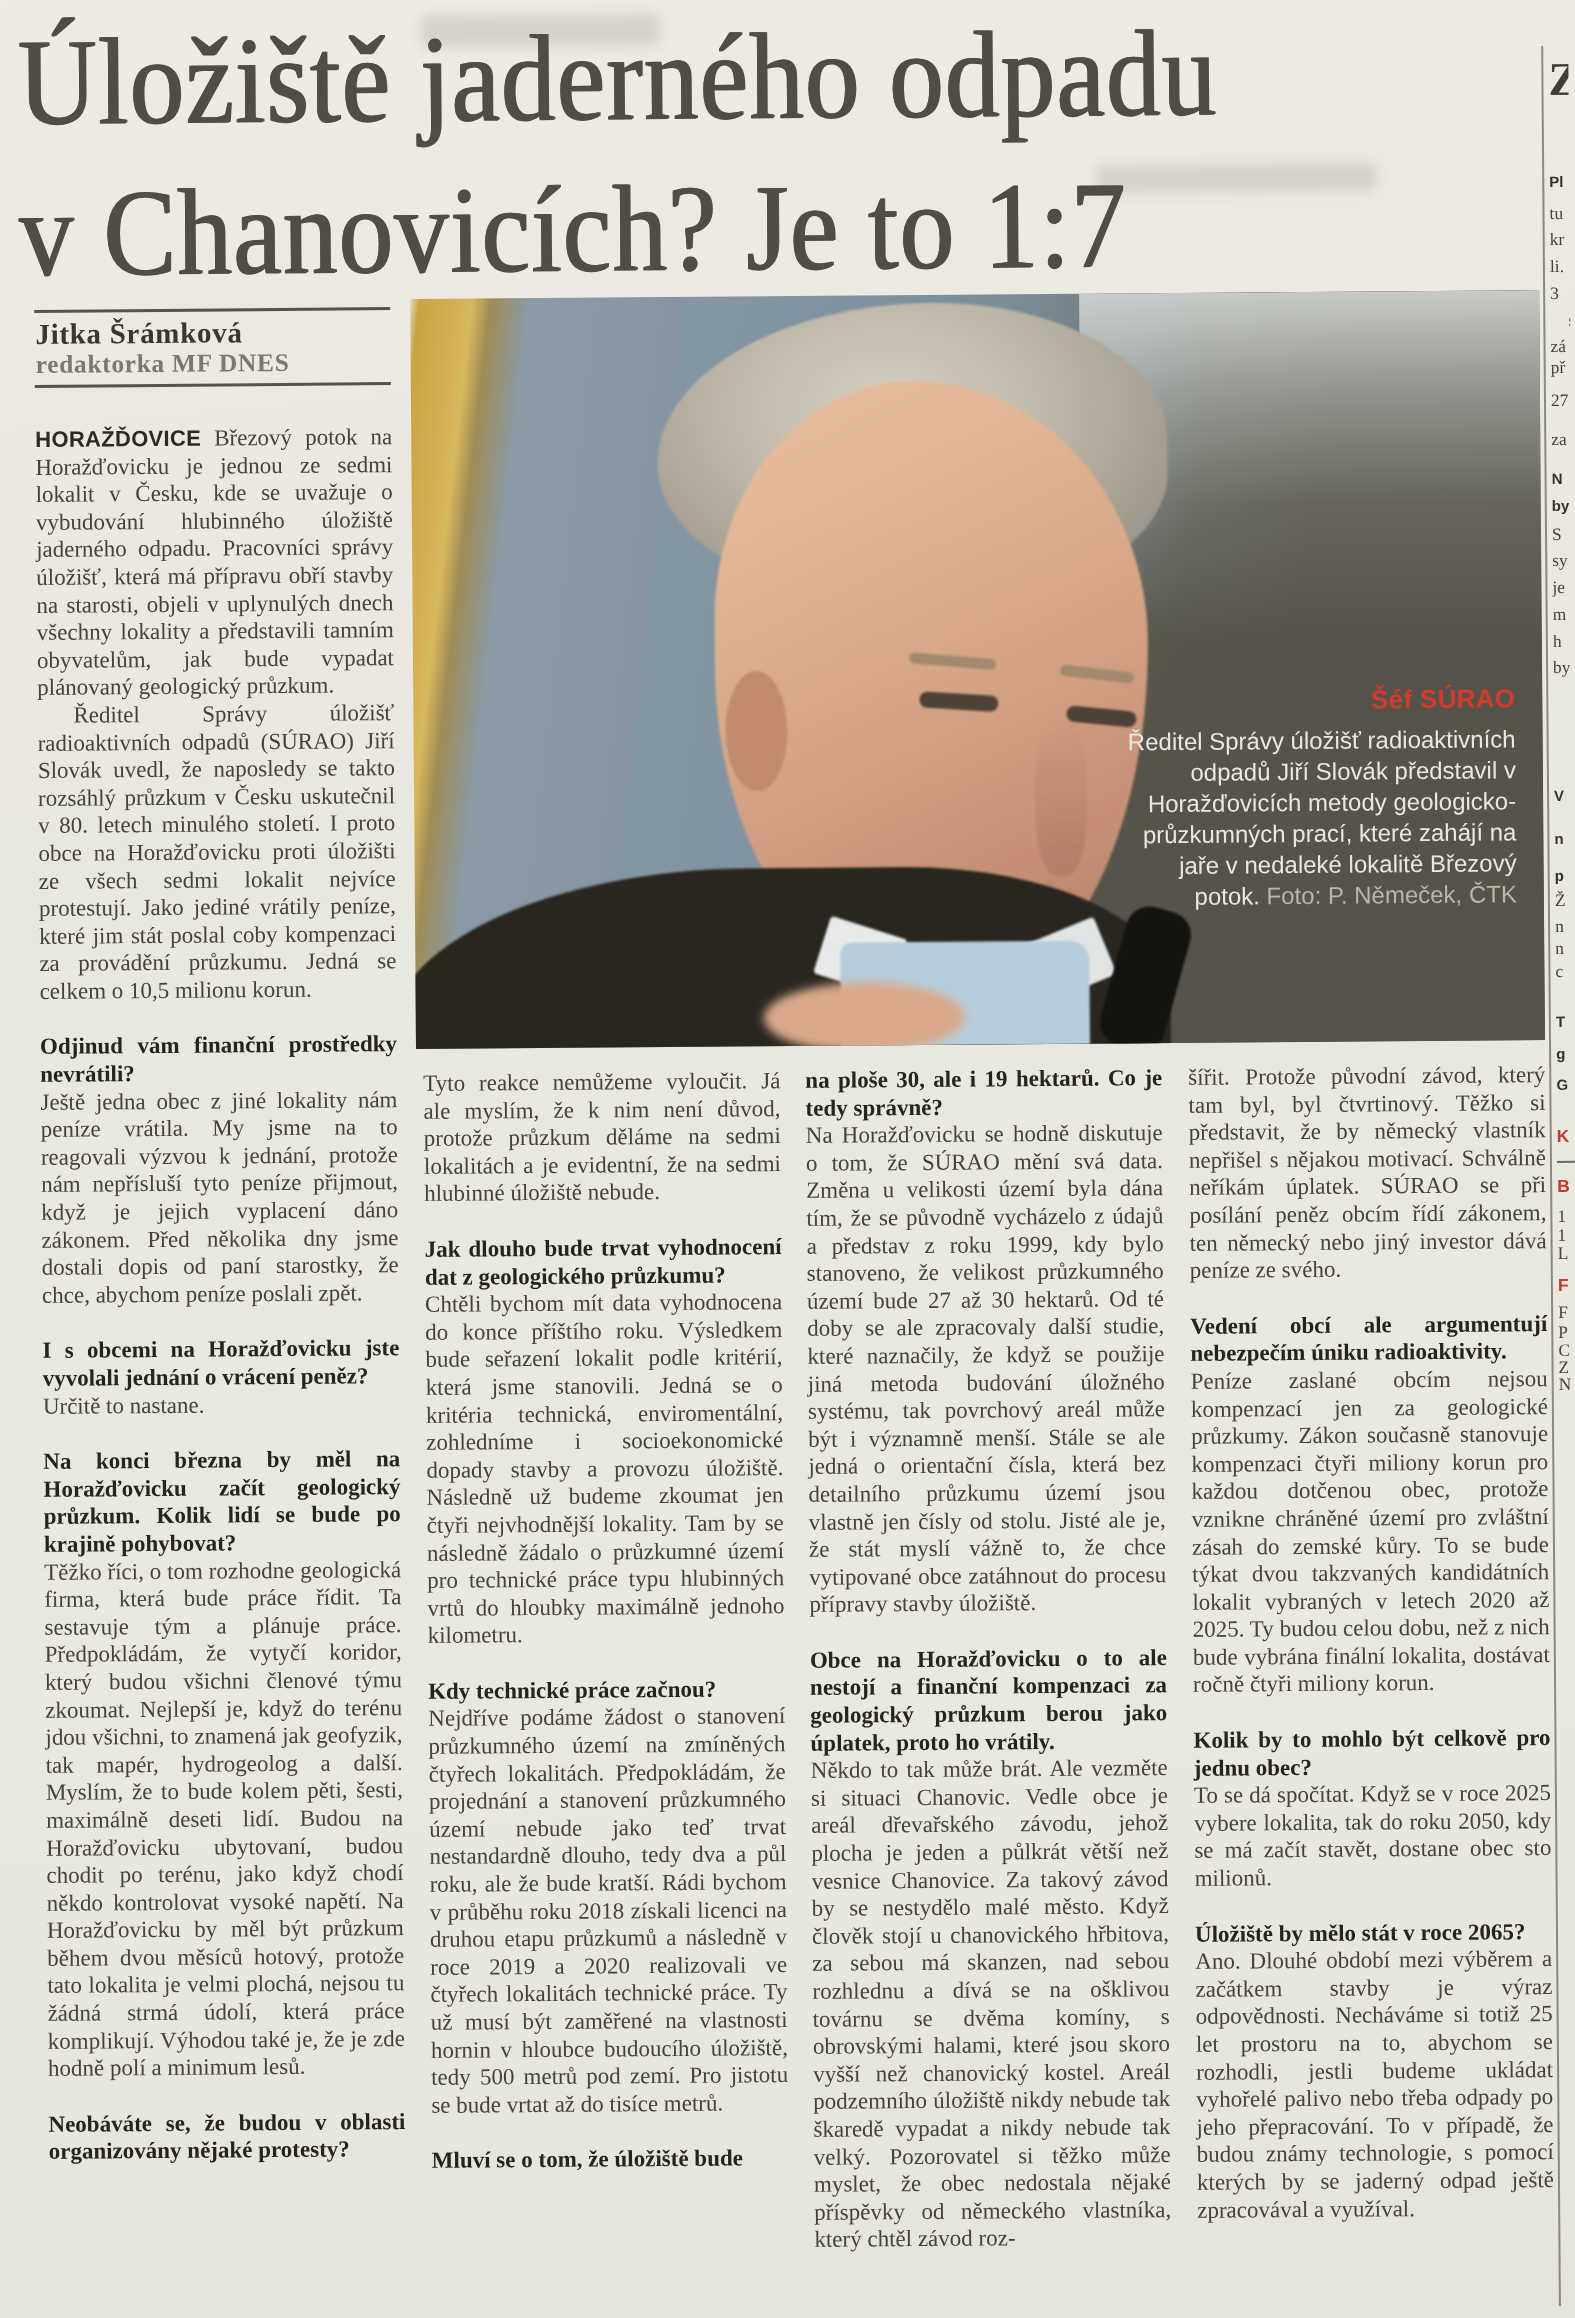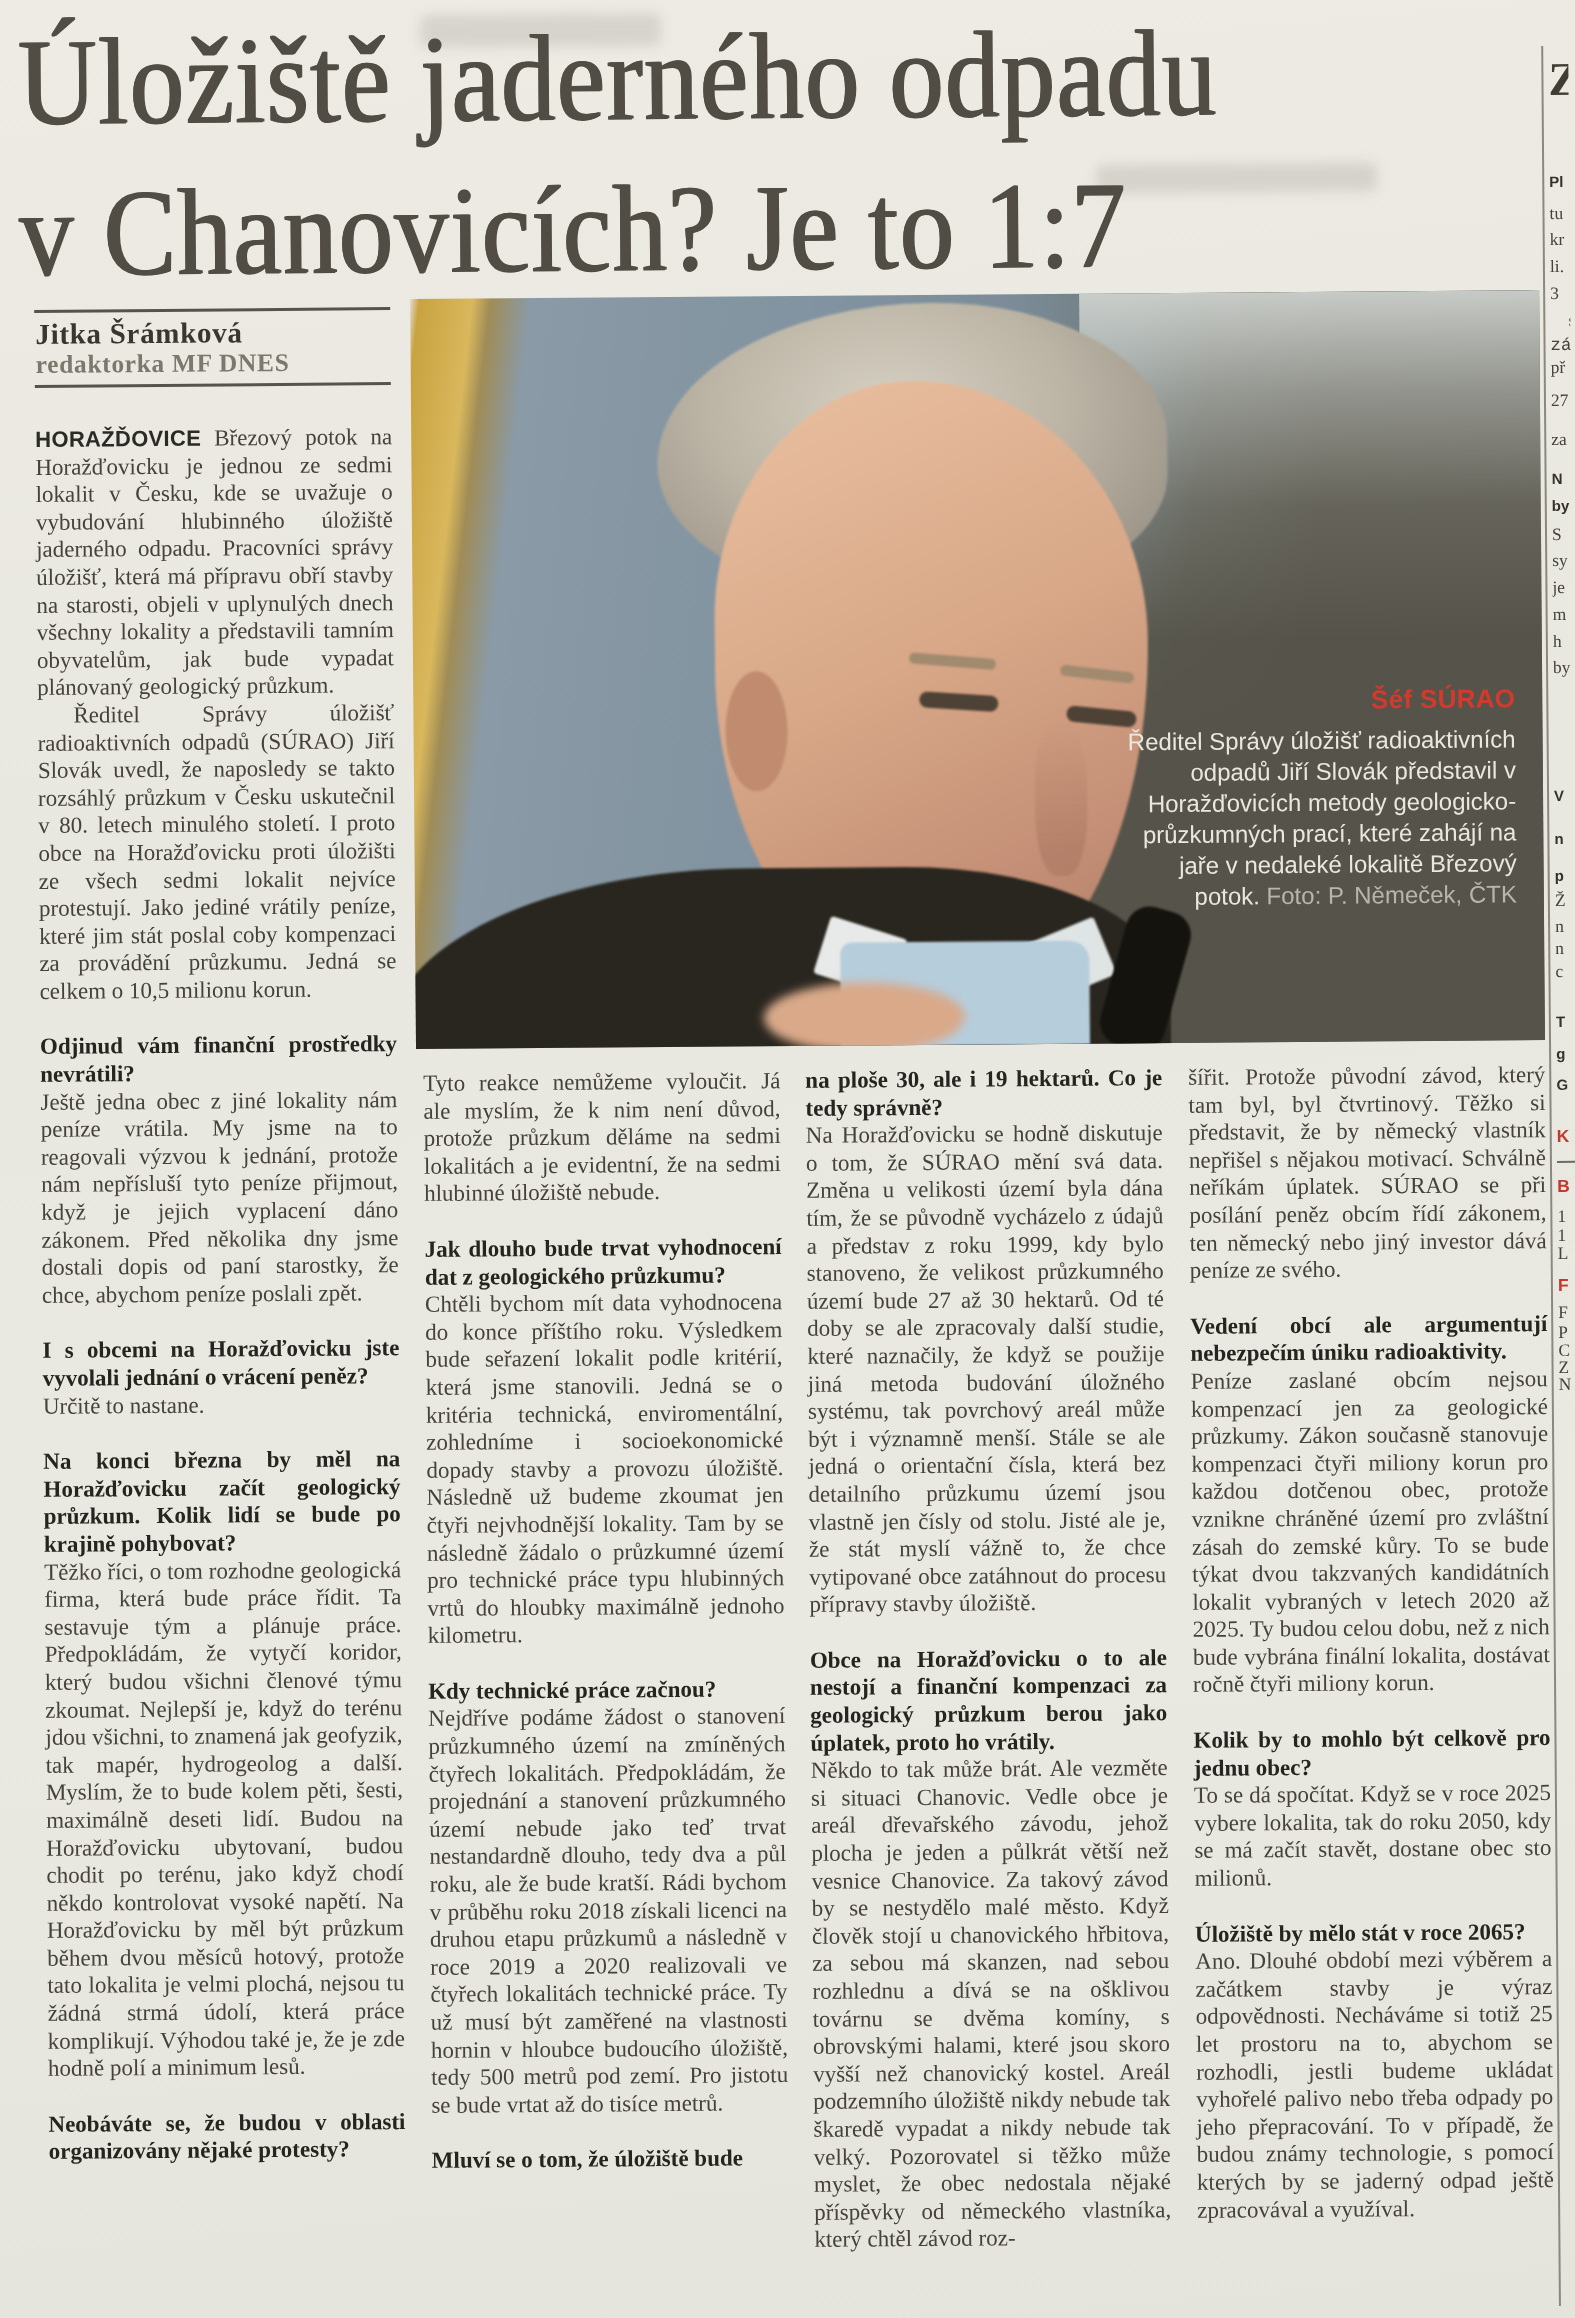--- a/index.html
+++ b/index.html
@@ -165,21 +165,21 @@
     <div class="vrule"></div>
     <div class="strip">
       <div class="strip-rule"></div>
     <span class="frag f-h" style="top: 58px;">Z</span>
         <span class="frag f-b" style="top: 179px;">Pl</span>
         <span class="frag f-n" style="top: 209px;">tu</span>
         <span class="frag f-n" style="top: 235px;">kr</span>
         <span class="frag f-n" style="top: 262px;">li.</span>
         <span class="frag f-n" style="top: 289px;">3</span>
         <span class="frag f-n" style="top: 316px; margin-left: 18px;">se</span>
-        <span class="frag f-n" style="top: 342px; font-family: Liberation Mono, monospace;">zá</span>
+        <span class="frag f-n" style="top: 342px;">zá</span>
         <span class="frag f-n" style="top: 363px;">př</span>
         <span class="frag f-n" style="top: 396px;">27</span>
         <span class="frag f-n" style="top: 435px;">za</span>
         <span class="frag f-b" style="top: 476px;">N</span>
         <span class="frag f-b" style="top: 503px;">by</span>
         <span class="frag f-n" style="top: 530px;">S</span>
         <span class="frag f-n" style="top: 556px;">sy</span>
         <span class="frag f-n" style="top: 583px;">je</span>
         <span class="frag f-n" style="top: 610px;">m</span>
         <span class="frag f-n" style="top: 637px;">h</span>

